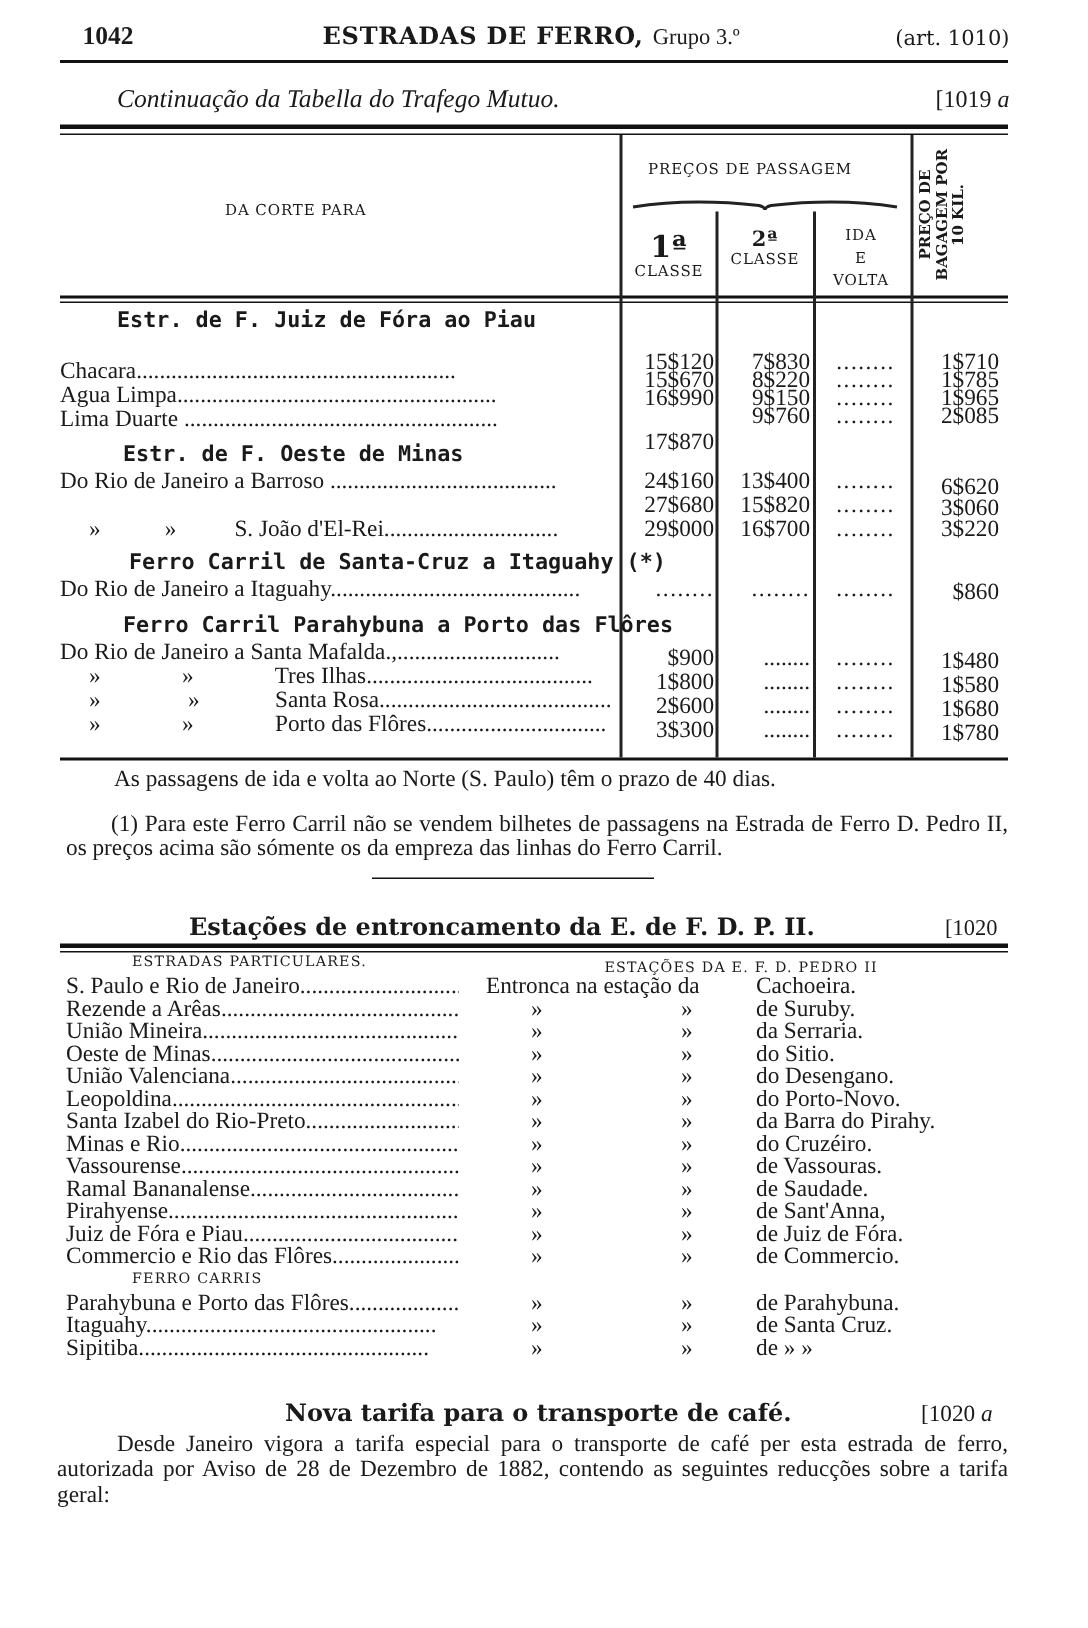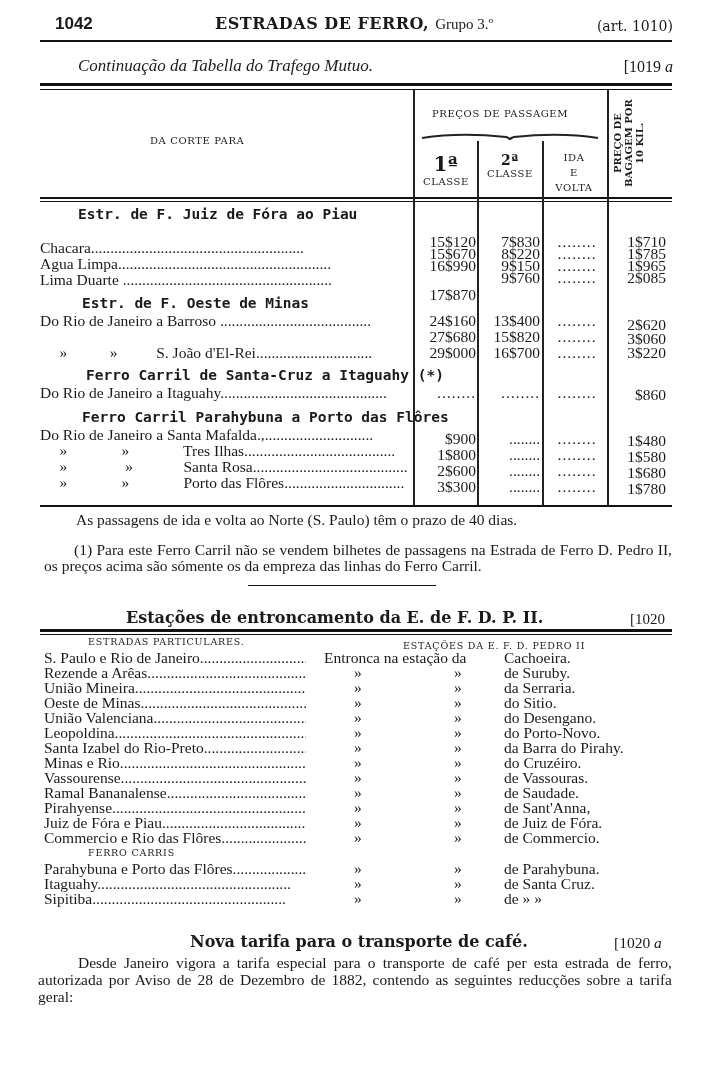--- a/index.html
+++ b/index.html
@@ -1,19 +1,19 @@
 <!DOCTYPE html>
 <html><head>
 <meta charset="utf-8">
 <style>
   html, body { margin:0; padding:0; background:#fff; }
   body { width:725px; height:1085px; position:relative; overflow:hidden; color:#1a1a1a;
          font-family:"Liberation Serif","DejaVu Serif",serif; }
   .abs { position:absolute; }
-  .hdr-num { left:55px; top:14px; font-size:17px; font-weight:bold; font-family:Liberation Sans, sans-serif; }
+  .hdr-num { left:55px; top:14px; font-size:17px; font-weight:bold; font-family:Liberation Serif, serif; }
   .hdr-title { left:215px; top:14px; font-size:16px; font-weight:bold; font-family:"DejaVu Serif",serif; letter-spacing:0.5px; }
   .hdr-title .grp { font-weight:normal; font-size:15px; font-family:"Liberation Serif",serif; letter-spacing:0; }
   .hdr-art { right:52px; top:18px; font-size:14px; font-family:"DejaVu Serif",serif; }
   .rule { position:absolute; background:#111; }
   .cont { left:78px; top:56px; font-style:italic; font-size:17px; }
   .cont-ref { right:52px; top:58px; font-size:16px; }
   .cont-ref i { font-style:italic; }
   .hcell { font-family:"DejaVu Serif",serif; font-size:10px; letter-spacing:0.6px; text-align:center; }
   .vtext { writing-mode:vertical-rl; transform:rotate(180deg); font-family:"DejaVu Serif",serif; font-size:10px; font-weight:bold; line-height:11px; text-align:center; }
 
@@ -108,21 +108,21 @@
   <span class="c3" style="top:-2px;">........</span>
   <span class="c4" style="top:-2px;">2$085</span>
 </div>
 
 <div class="sec" style="left:82px;top:295px;">Estr. de F. Oeste de Minas</div>
 <div class="row" style="top:313px;">
   <span class="lbl"><span>Do Rio de Janeiro a Barroso</span> .......................................</span>
   <span class="c1">24$160</span>
   <span class="c2">13$400</span>
   <span class="c3">........</span>
-  <span class="c4" style="top:4px;">2$620</span>
+  <span class="c4" style="top:4px;">6$620</span>
 </div>
 <div class="row" style="top:329px;">
   <span class="c1">27$680</span>
   <span class="c2">15$820</span>
   <span class="c3">........</span>
   <span class="c4" style="top:2px;">3$060</span>
 </div>
 <div class="row" style="top:345px;">
   <span class="lbl" style="white-space:pre;">     »           »          S. João d'El-Rei..............................</span>
   <span class="c1">29$000</span>

